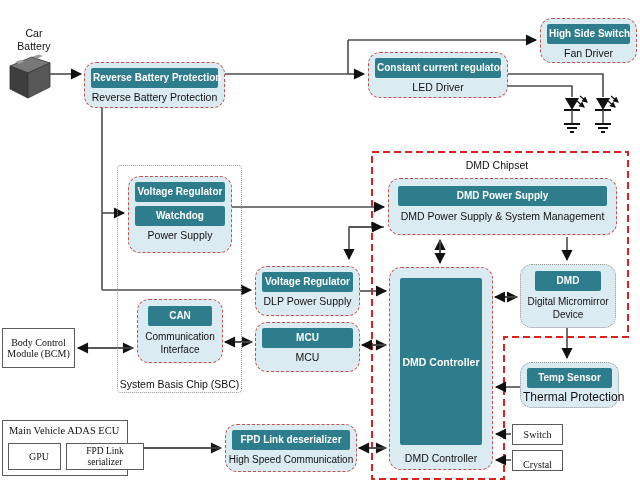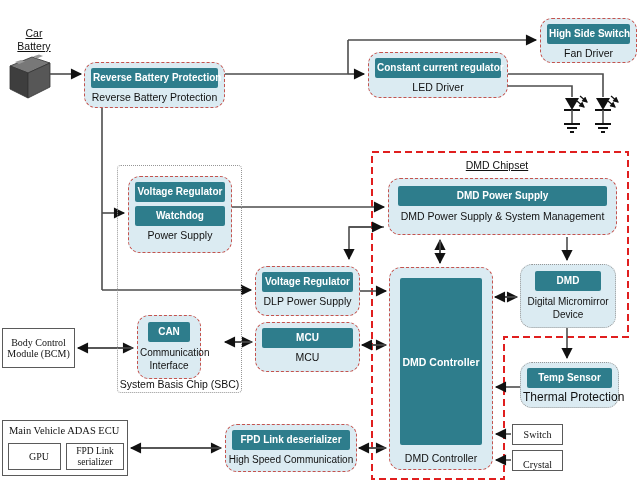--- a/index.html
+++ b/index.html
@@ -50,21 +50,20 @@
     color:#111;
     text-align:center;
     font-family:Liberation Serif, serif;
   }
   .freelabel{
     position:absolute;
     font-size:10.5px;
     line-height:13px;
     color:#111;
     text-align:center;
-    text-decoration:underline;
   }
   .container-dotted{
     position:absolute;
     border:1px dotted #969696;
     box-sizing:border-box;
     background:transparent;
   }
   .sbc-label{
     position:absolute;
     bottom:2px;left:0;right:0;
@@ -228,21 +227,21 @@
     <div class="hdr">Constant current regulator</div>
     <div class="lbl">LED Driver</div>
   </div>
 
   <div class="blk" style="left:128px;top:176px;width:104px;height:77px;">
     <div class="hdr" style="margin-bottom:0;">Voltage Regulator</div>
     <div class="hdr" style="margin-top:4px;margin-bottom:3px;">Watchdog</div>
     <div class="lbl">Power Supply</div>
   </div>
 
-  <div class="blk" style="left:137px;top:315px;width:64px;height:64px;">
+  <div class="blk" style="left:137px;top:299px;width:86px;height:64px;">
     <div class="hdr" style="margin:6px 10px 4px 10px;">CAN</div>
     <div class="lbl" style="font-size:10px;">Communication Interface</div>
   </div>
 
   <div class="blk" style="left:255px;top:266px;width:105px;height:50px;">
     <div class="hdr">Voltage Regulator</div>
     <div class="lbl">DLP Power Supply</div>
   </div>
 
   <div class="blk" style="left:255px;top:322px;width:105px;height:50px;">
@@ -285,18 +284,18 @@
 
   <div class="whitebox two-line" style="left:512px;top:450px;width:51px;height:21px;align-items:flex-end;">
     <span>Crystal</span>
   </div>
 
   <div class="whitebox" style="left:2px;top:420px;width:126px;height:56px;text-align:left;">
     <div class="adas-title">Main Vehicle ADAS ECU</div>
     <div class="adas-sub" style="left:5px;top:22px;width:53px;height:27px;padding-left:9px;">
       <span>GPU</span>
     </div>
-    <div class="adas-sub" style="left:63px;top:22px;width:58px;height:27px;font-size:9.5px;padding:0 2px;">
+    <div class="adas-sub" style="left:63px;top:22px;width:78px;height:27px;font-size:9.5px;padding:0 2px;">
       <span>FPD Link serializer</span>
     </div>
   </div>
 
 </div>
 
 </body></html>

